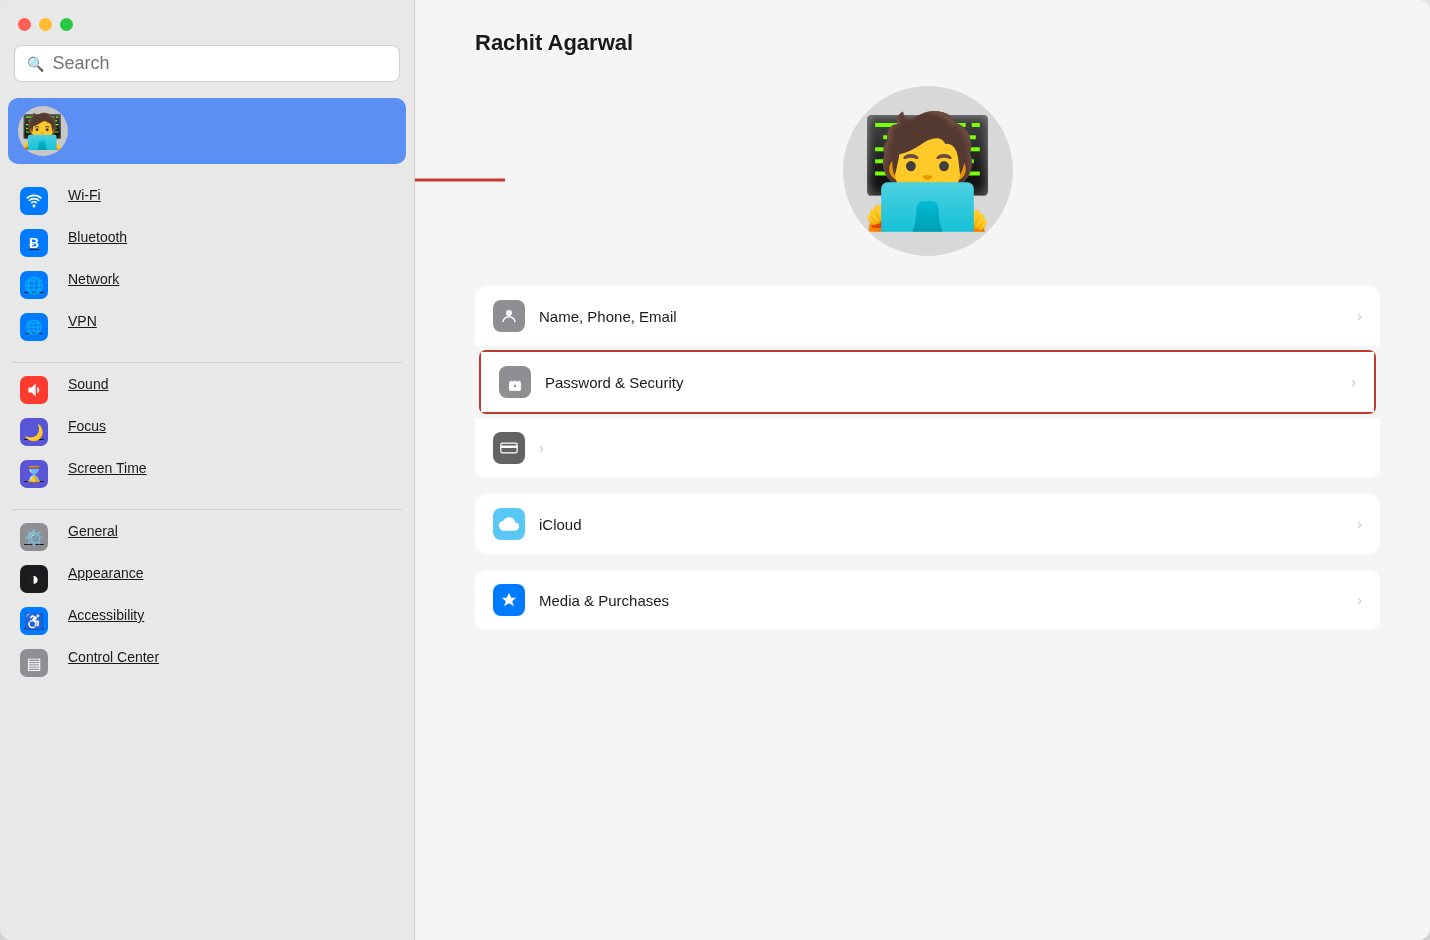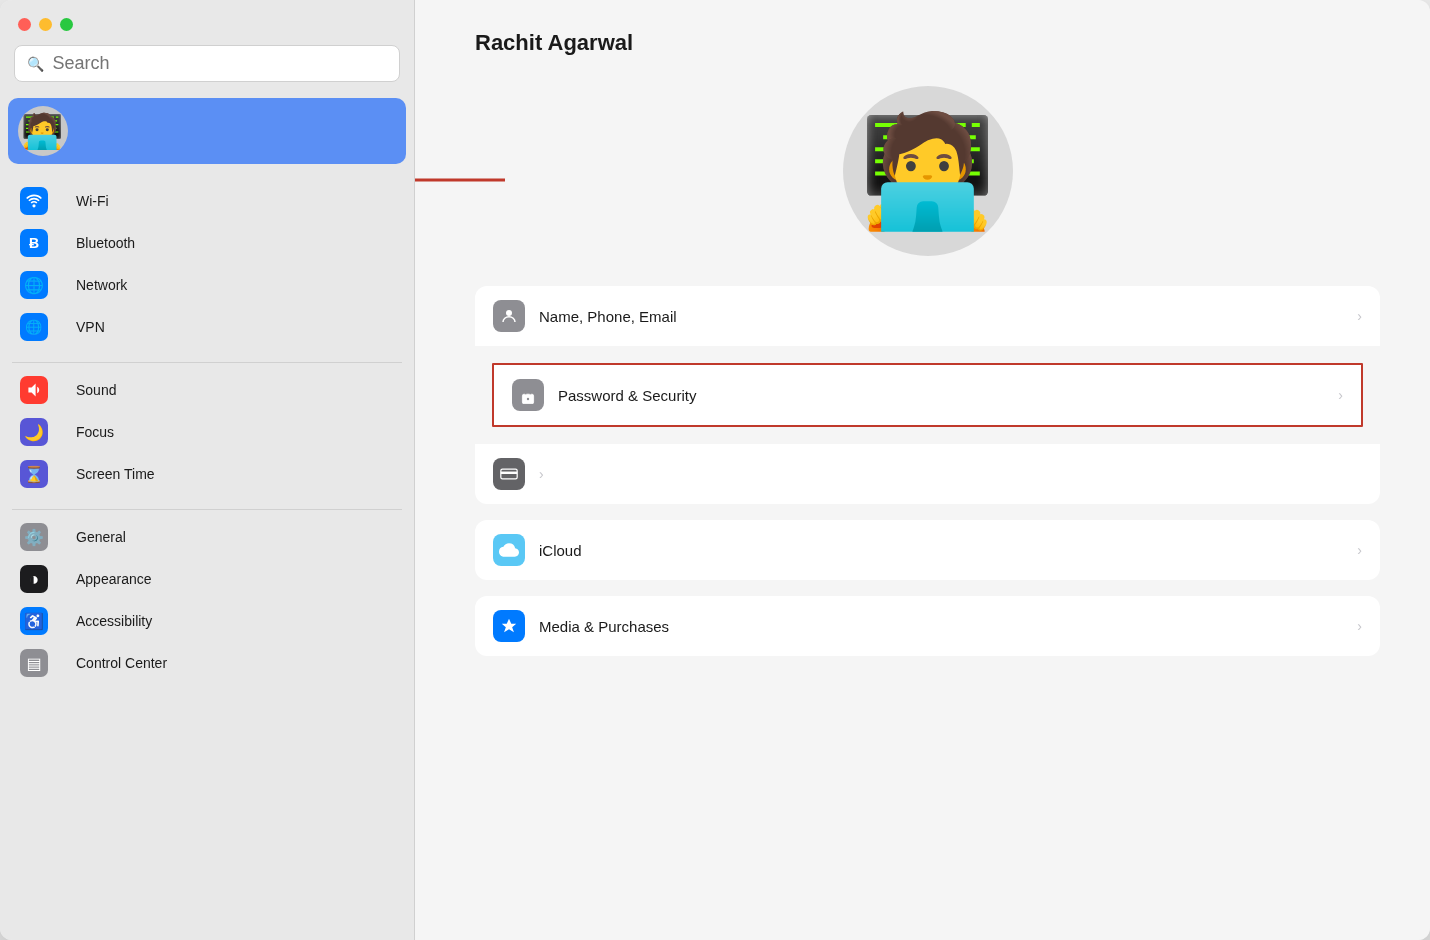--- a/index.html
+++ b/index.html
@@ -98,27 +98,28 @@
       justify-content: center;
       font-size: 30px;
     }
 
     
     .sidebar-section {
       padding: 0 8px 8px 8px;
     }
     .sidebar-item {
       display: flex;
-      align-items: center;
-      gap: 28px;
+      align-items: flex-start;
+      gap: 20px;
       padding: 7px 12px;
       border-radius: 8px;
       cursor: pointer;
       font-size: 14px;
       color: #1a1a1a;
+      text-decoration: underline;
     }
     .sidebar-icon {
       width: 28px;
       height: 28px;
       border-radius: 7px;
       display: flex;
       align-items: center;
       justify-content: center;
       font-size: 16px;
       flex-shrink: 0;
@@ -342,21 +343,21 @@
             <svg width="18" height="18" viewBox="0 0 24 24" fill="none">
               <circle cx="12" cy="8" r="4" fill="white"></circle>
               <path d="M4 20c0-4 3.58-7 8-7s8 3 8 7" stroke="white" stroke-width="2" fill="none"></path>
             </svg>
           </div>
           <span class="settings-row-label">Name, Phone, Email</span>
           <span class="settings-chevron">›</span>
         </div>
       </div>
 
-      <div style="border:2px solid #c0392b;border-radius:1px;margin:17px;">
+      <div style="border:2px solid #c0392b;border-radius:7px;margin:4px;">
         <div class="settings-row" style="background:white;">
           <div class="settings-row-icon row-icon-gray">
             <svg width="16" height="18" viewBox="0 0 20 22" fill="none">
               <rect x="3" y="10" width="14" height="12" rx="2" fill="white" stroke="white"></rect>
               <path d="M7 10V7a3 3 0 016 0v3" stroke="#8e8e93" stroke-width="2" fill="none"></path>
               <circle cx="10" cy="16" r="1.5" fill="#8e8e93"></circle>
             </svg>
           </div>
           <span class="settings-row-label">Password &amp; Security</span>
           <span class="settings-chevron">›</span>

